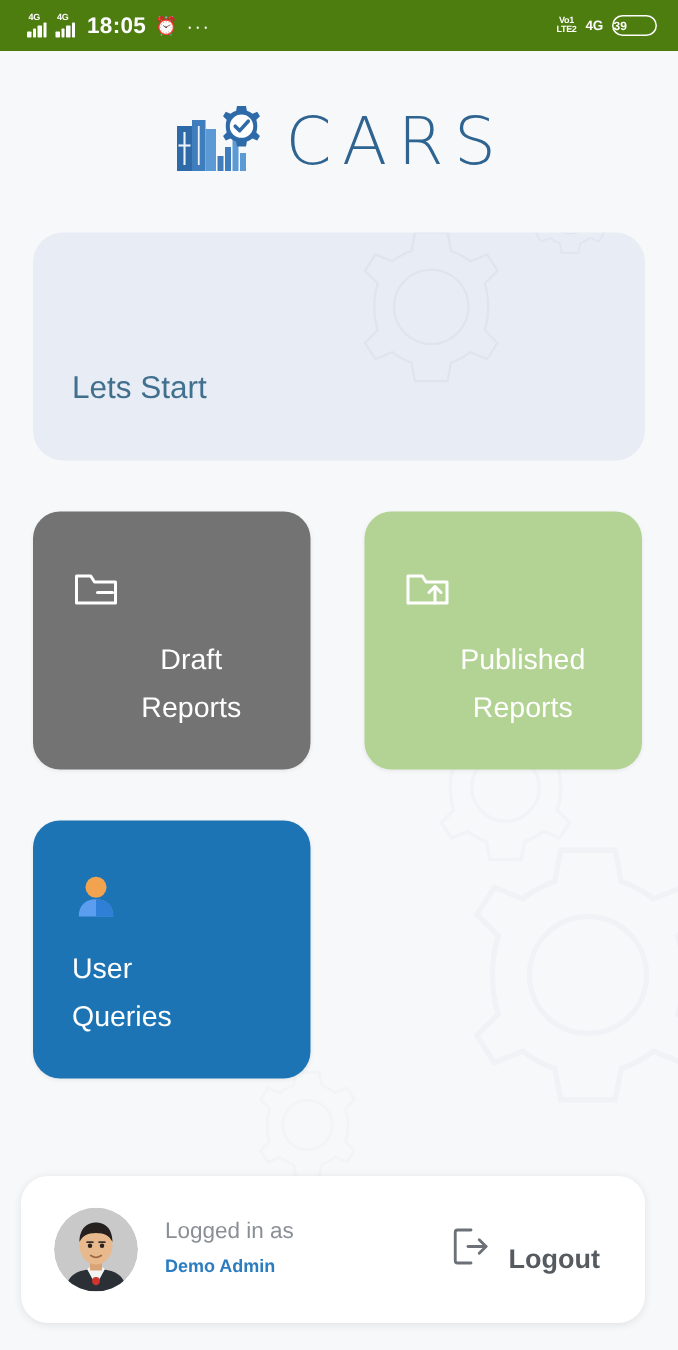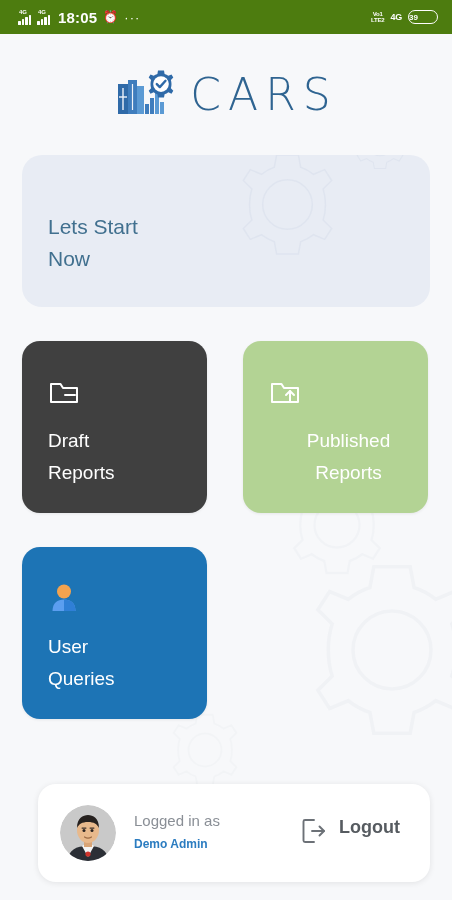--- a/index.html
+++ b/index.html
@@ -156,28 +156,28 @@
     gap: 16px;
     box-shadow: 0 1px 3px rgba(0,0,0,.07);
   }
   .tile-icon { height: 34px; display: flex; align-items: center; }
   .tile-label {
     font-size: 19px;
     line-height: 32px;
     color: #ffffff;
     font-weight: 400;
   }
-  .tile-draft     { background: #404040; }
+  .tile-draft     { background: #737373; text-align: center; }
   .tile-published { background: #b3d394; text-align: center; }
   .tile-queries   { background: #1d74b5; }
 
   
   .account-bar {
     position: absolute;
-    left: 38px;
+    left: 14px;
     right: 22px;
     bottom: 18px;
     height: 98px;
     background: #ffffff;
     border-radius: 18px;
     box-shadow: 0 1px 6px rgba(0,0,0,.09);
     display: flex;
     align-items: center;
     padding: 0 18px 0 22px;
     z-index: 3;
@@ -196,21 +196,21 @@
   }
   .account-name {
     font-size: 12px;
     font-weight: bold;
     color: #2b7cc0;
     line-height: 24px;
   }
   .logout-btn {
     margin-left: auto;
     display: flex;
-    align-items: flex-start;
+    align-items: flex-end;
     gap: 12px;
     padding-right: 12px;
     cursor: pointer;
   }
   .logout-label {
     font-size: 18px;
     font-weight: bold;
     color: #565b60;
   }
 </style>
@@ -297,21 +297,20 @@
         <path d="M50 18 L57 18 L58.5 26 Q63 27.5 66.8 30.5 L74 27.5 L78.5 34.5 L73 40 Q74.5 44.5 74.5 50 Q74.5 55.5 73 60 L78.5 65.5 L74 72.5 L66.8 69.5 Q63 72.5 58.5 74 L57 82 L43 82 L41.5 74 Q37 72.5 33.2 69.5 L26 72.5 L21.5 65.5 L27 60 Q25.5 55.5 25.5 50 Q25.5 44.5 27 40 L21.5 34.5 L26 27.5 L33.2 30.5 Q37 27.5 41.5 26 L43 18 Z" fill="none" stroke="#dde3ee" stroke-width="1"></path>
         <circle cx="50" cy="50" r="16" fill="none" stroke="#dde3ee" stroke-width="1"></circle>
       </g>
       <g transform="translate(200,-52) scale(0.80)">
         <path d="M50 18 L57 18 L58.5 26 Q63 27.5 66.8 30.5 L74 27.5 L78.5 34.5 L73 40 Q74.5 44.5 74.5 50 Q74.5 55.5 73 60 L78.5 65.5 L74 72.5 L66.8 69.5 Q63 72.5 58.5 74 L57 82 L43 82 L41.5 74 Q37 72.5 33.2 69.5 L26 72.5 L21.5 65.5 L27 60 Q25.5 55.5 25.5 50 Q25.5 44.5 27 40 L21.5 34.5 L26 27.5 L33.2 30.5 Q37 27.5 41.5 26 L43 18 Z" fill="none" stroke="#dde3ee" stroke-width="1.3"></path>
         <circle cx="50" cy="50" r="16" fill="none" stroke="#dde3ee" stroke-width="1.3"></circle>
       </g>
     </svg>
     <div class="hero-text">
       <div>Lets Start</div>
-      <div>Now</div>
     </div>
   </div>
 
   <div class="tile-row">
 
     <div class="tile tile-draft">
       <div class="tile-icon">
         <svg width="32" height="30" viewBox="0 0 32 30">
           <path d="M3 7 L3 25 L29 25 L29 11 L15 11 L12.5 7 Z" fill="none" stroke="#ffffff" stroke-width="2" stroke-linejoin="round" stroke-linecap="round"></path>
           <line x1="17" y1="18" x2="27" y2="18" stroke="#ffffff" stroke-width="2" stroke-linecap="round"></line>

